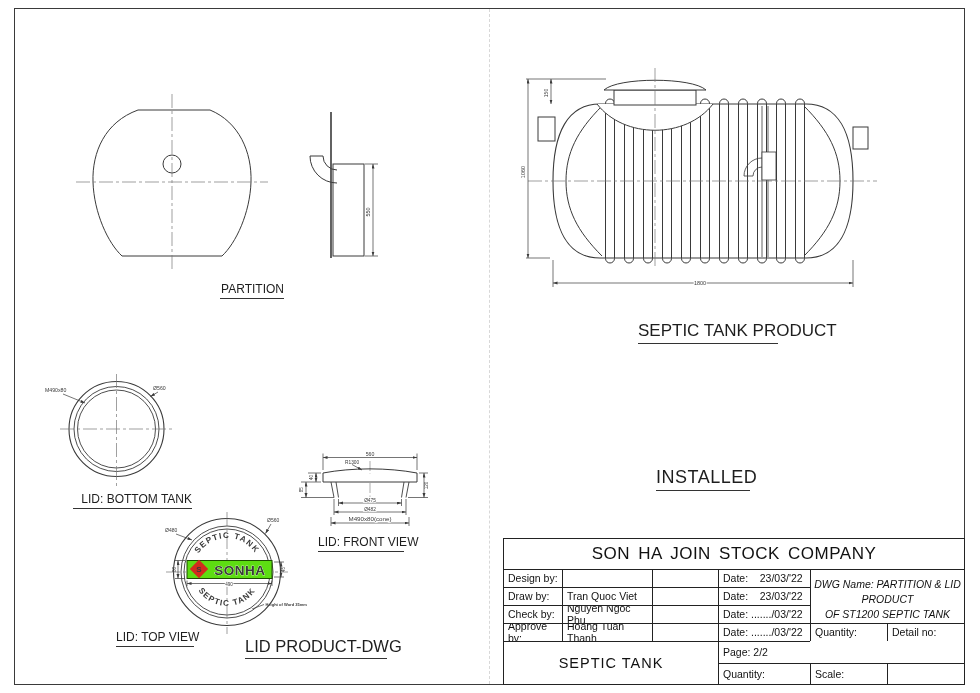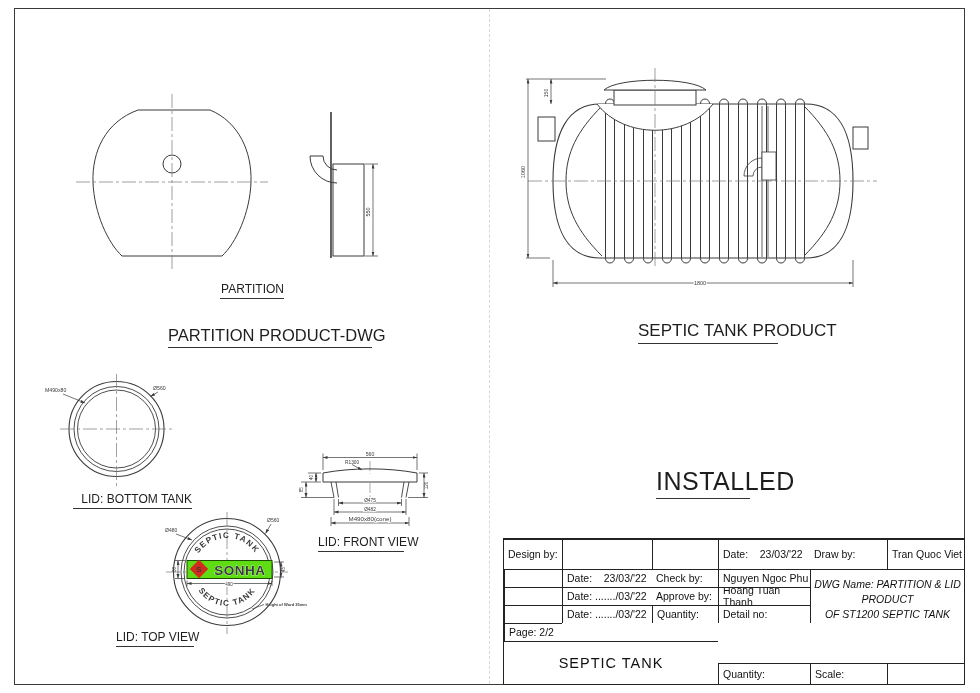--- a/index.html
+++ b/index.html
@@ -10,21 +10,21 @@
   .abs{position:absolute;}
   #sheet-border{left:14px;top:8px;width:951px;height:677px;border:1.2px solid #3a3a3a;box-sizing:border-box;}
   #fold-line{left:489px;top:9px;width:0;height:675px;border-left:1px dashed #d8d8d8;}
   .caption{
     text-align:right;white-space:nowrap;border-bottom:1.3px solid #333;
     padding-bottom:2px;color:#1e1e1e;
   }
   .cap12{font-size:12px;}
   .cap13{font-size:17px;}
   .head16{font-size:16.5px;}
-  .head19{font-size:25px;letter-spacing:.5px;}
+  .head19{font-size:18px;letter-spacing:.5px;}
   svg text{font-family:"Liberation Sans", sans-serif;fill:#3a3a3a;}
   .halo{stroke:#fff;stroke-width:1.6px;paint-order:stroke;}
   
   #title-block{
     left:503px;top:538px;width:462px;height:147px;box-sizing:border-box;
     border:1.2px solid #222;display:grid;
     grid-template-columns:58px 90px 66px 92px 77px auto;
     grid-template-rows:29.5px 18px 18px 18px 18px 22px auto;
     font-size:10.5px;color:#111;
   }
@@ -74,21 +74,20 @@
       <rect x="333" y="164" width="31" height="92"></rect>
       <g stroke-width=".7">
         <line x1="365" y1="164" x2="378" y2="164"></line>
         <line x1="365" y1="256" x2="378" y2="256"></line>
         <line x1="373" y1="164" x2="373" y2="256" marker-start="url(#arr)" marker-end="url(#arr)"></line>
       </g>
     </g>
     <text x="370" y="212" font-size="5.5" text-anchor="middle" transform="rotate(-90 370 212)">550</text>
   </svg>
   <div class="abs caption cap12" style="left:220px;top:282px;width:64px">PARTITION</div>
-  <div class="abs caption head16" style="left:168px;top:326px;width:204px">PARTITION PRODUCT-DWG</div>
 
   <svg class="abs" style="left:515px;top:55px" width="420" height="290" viewBox="515 55 420 290">
     <g fill="none" stroke="#3a3a3a" stroke-width="1">
       <g>
         <rect x="605.5" y="99" width="9" height="164" rx="4.5" fill="#fff"></rect>
         <rect x="624.5" y="99" width="9" height="164" rx="4.5" fill="#fff"></rect>
         <rect x="643.5" y="99" width="9" height="164" rx="4.5" fill="#fff"></rect>
         <rect x="662.5" y="99" width="9" height="164" rx="4.5" fill="#fff"></rect>
         <rect x="681.5" y="99" width="9" height="164" rx="4.5" fill="#fff"></rect>
         <rect x="700.5" y="99" width="9" height="164" rx="4.5" fill="#fff"></rect>
@@ -243,22 +242,24 @@
       <line x1="252" y1="609" x2="264" y2="604.5"></line>
     </g>
     <text x="176" y="569.5" font-size="4.6" text-anchor="middle" transform="rotate(-90 176 569.5)">88</text>
     <text x="284.5" y="569.5" font-size="4.6" text-anchor="middle" transform="rotate(-90 284.5 569.5)">45</text>
     <text class="halo" x="229" y="585.5" font-size="4.6" text-anchor="middle">490</text>
     <text x="165" y="532" font-size="5">Ø480</text>
     <text x="267" y="522" font-size="5">Ø560</text>
     <text x="265.5" y="606" font-size="4" font-weight="bold">Height of Word 35mm</text>
   </svg>
   <div class="abs caption cap12" style="left:116px;top:630px;width:78px">LID: TOP VIEW</div>
+  <div class="abs caption head16" style="left:245px;top:637px;width:142px">LID PRODUCT-DWG</div>
 
   <div class="abs" id="title-block">
+    <div class="tb center" id="tb-company">SON HA JOIN STOCK COMPANY</div>
 
     <div class="tb bt">Design by:</div>
     <div class="tb bt bl"></div>
     <div class="tb bt bl"></div>
     <div class="tb bt bl datecell">Date:    23/03/'22</div>
     <div class="tb bt bl" id="tb-dwg">
       <div>DWG Name: PARTITION &amp; LID</div>
       <div>PRODUCT</div>
       <div>OF ST1200 SEPTIC TANK</div>
     </div>

